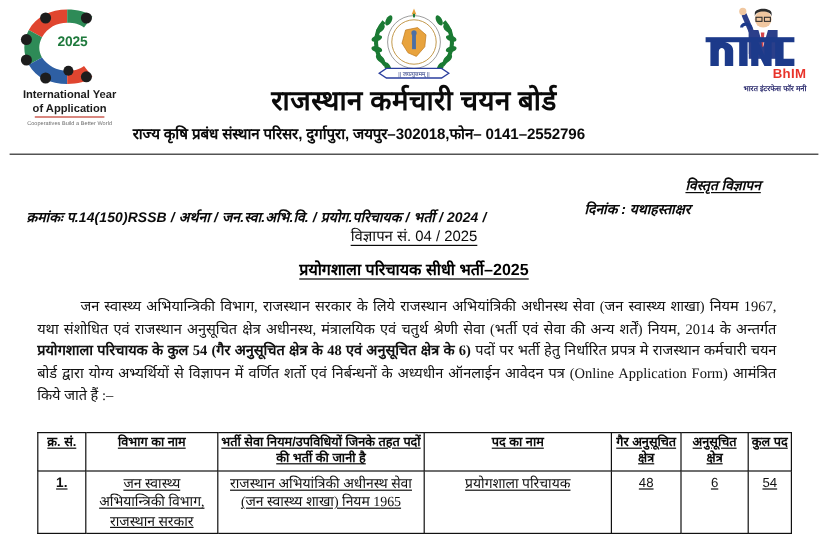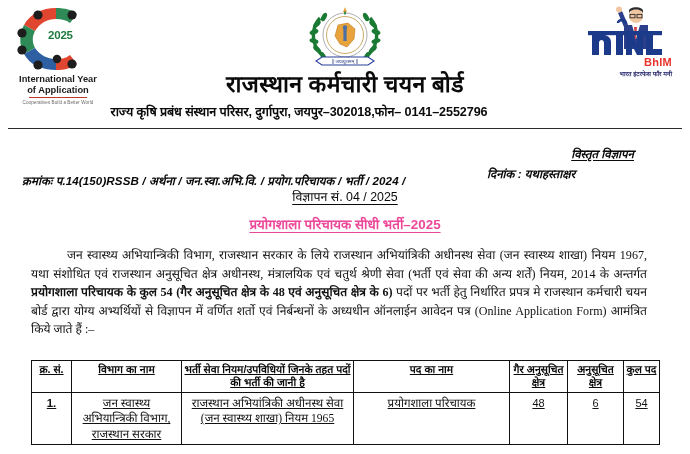--- a/index.html
+++ b/index.html
@@ -189,21 +189,21 @@
     color: #0a0a0a;
   }
   .ad-subject {
     text-align: center;
     font-family: "Liberation Sans", sans-serif;
     font-size: 13.4px;
     font-weight: bold;
     text-decoration: underline;
     text-underline-offset: 2.5px;
     margin-top: 10px;
-    color: #ec4899;
+    color: #000000;
   }
 
   
   .body-para {
     margin: 13px 43px 0 31px;
     font-family: "Liberation Serif", serif;
     font-size: 12.1px;
     line-height: 18.6px;
     text-align: justify;
     text-align-last: left;

